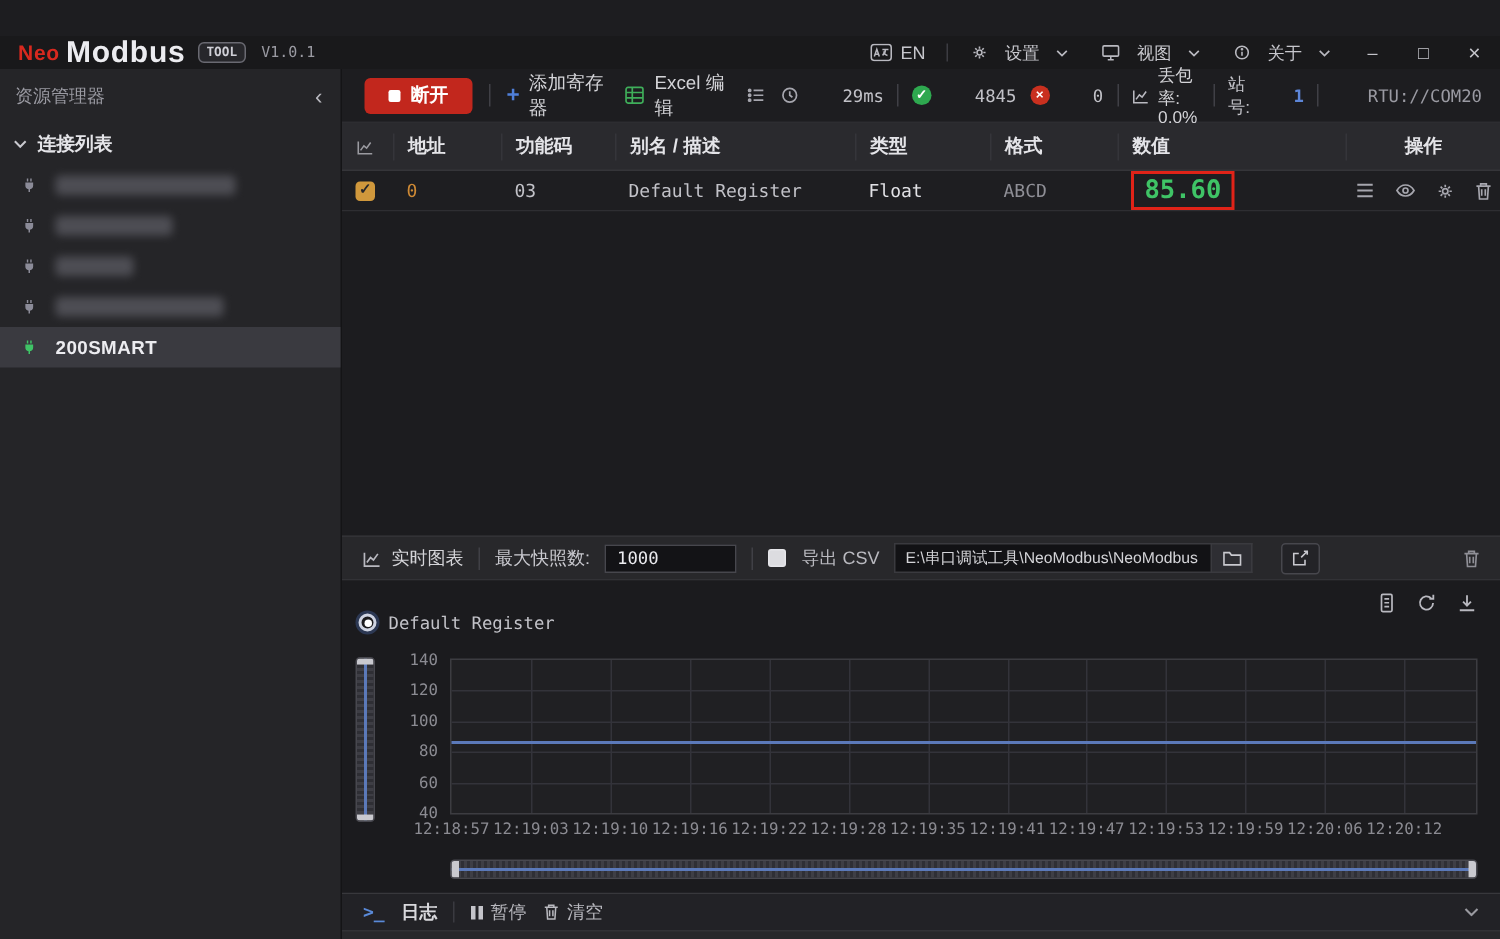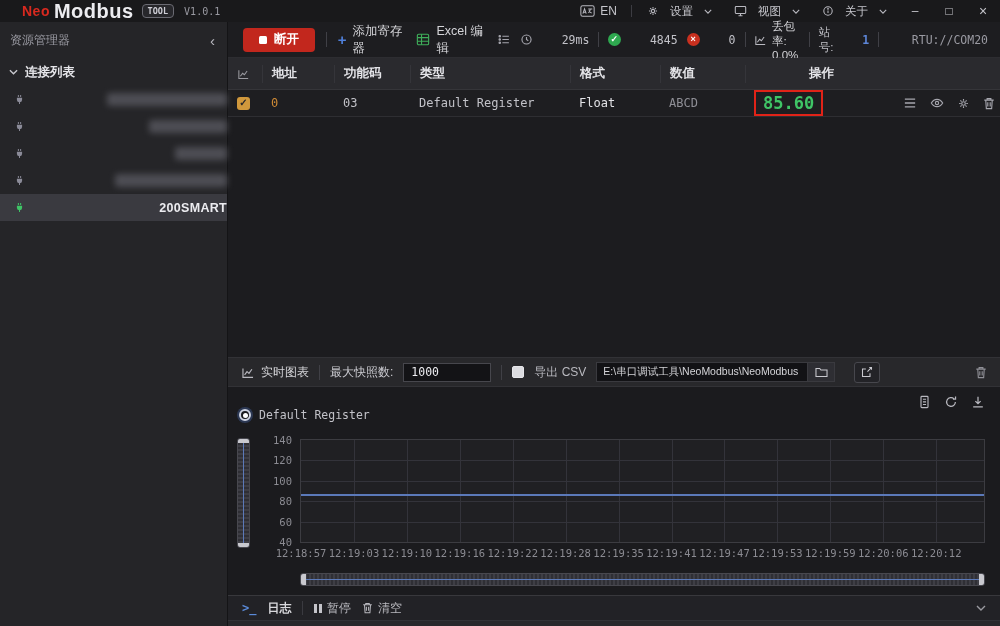--- a/index.html
+++ b/index.html
@@ -3,21 +3,21 @@
 <meta charset="utf-8">
 <style>
   * { box-sizing: border-box; margin: 0; padding: 0; }
   html,body { width:1000px; height:626px; overflow:hidden; }
   body { background:#1d1d20; color:#c9c9cf; font-family:"Liberation Sans",sans-serif; font-size:12px; }
   .mono { font-family:"DejaVu Sans Mono",monospace;margin-left:24px; }
   svg { display:block; }
   .app { display:flex; flex-direction:column; width:1000px; height:626px; }
 
   
-  .titlebar { height:22px; background:#19191b; display:flex; align-items:center; padding-left:22px; flex:0 0 22px; }
+  .titlebar { height:22px; background:#19191b; display:flex; align-items:center; padding-left:12px; flex:0 0 22px;margin-top:24px; }
   .logo-neo { color:#d8291f; font-weight:900; font-size:14px; letter-spacing:.5px; }
   .logo-modbus { color:#ececf0; font-weight:900; font-size:20px; margin-left:4px; letter-spacing:.5px; }
   .badge-tool { margin-left:8px; border:1px solid #6a6a72; border-radius:4px; background:#27272b; color:#cfcfd6; font-size:8.5px; font-weight:bold; padding:1px 5px; font-family:"DejaVu Sans Mono",monospace; }
   .tb-version { margin-left:10px; color:#9a9aa2; font-size:10px; }
   .titlebar-right { margin-left:auto; display:flex; align-items:center; height:100%; }
   .lang-item { display:flex; align-items:center; gap:5px; color:#c6c6cc; padding:0 10px; height:100%; }
   .tb-vsep { width:1px; height:12px; background:#3c3c42; margin:0 4px; }
   .menu-item { display:flex; align-items:center; gap:11px; color:#c6c6cc; padding:0 11px; height:100%; font-size:11.5px; }
   .menu-item svg, .lang-item svg { color:#b9b9c0; }
   .chev { color:#8a8a90; }
@@ -27,21 +27,21 @@
   
   .main-row { flex:1; display:flex; min-height:0; }
   .sidebar { width:228px; flex:0 0 228px; background:#252528; border-right:1px solid #141416; display:flex; flex-direction:column; }
   .content { flex:1; min-width:0; display:flex; flex-direction:column; background:#1d1d20; }
 
   
   .sb-header { height:36px; display:flex; align-items:center; justify-content:space-between; padding:0 12px 0 10px; color:#9a9aa2; }
   .sb-collapse { color:#b9b9c0; font-size:15px; }
   .sb-section { height:28px; display:flex; align-items:center; gap:7px; padding:0 9px; color:#e4e4e8; font-weight:bold; font-size:12.5px; }
   .sb-section svg { color:#c9c9cf; }
-  .sb-item { height:27px; display:flex; align-items:center; gap:11px; padding-left:13px;justify-content:space-between; }
+  .sb-item { height:27px; display:flex; align-items:center; gap:11px; padding-left:13px; }
   .sb-item .plug { color:#8b8b98; }
   .sb-item.selected { background:#3a3a40; }
   .sb-item.selected .plug { color:#3fc466; }
   .blurred-name { height:13px; border-radius:3px; background:#55555c; filter:blur(3px); opacity:.85; }
   .sb-label { color:#ececf0; font-weight:bold; font-size:12.5px; letter-spacing:.3px; }
 
   
   .toolbar { height:36px; flex:0 0 36px; display:flex; align-items:center; padding:0 12px 0 15px; gap:11px; border-bottom:1px solid #2d2d31; }
   .btn-disconnect { height:24px; width:82px; background:#c2271d; border-radius:4px; display:flex; align-items:center; justify-content:center; gap:7px; color:#ffffff; font-weight:bold; font-size:12.5px; }
   .stop-sq { width:8px; height:8px; background:#fff; border-radius:1.5px; }
@@ -325,20 +325,21 @@
 
       <div class="tbl-head">
         <div class="th">
           <svg width="13" height="12" viewBox="0 0 16 16" fill="none" stroke="currentColor" stroke-width="1.4">
             <path d="M1.8 3v11h12.4"></path>
               <path d="M3.8 11l3-4 2.4 2 3.6-5"></path>
           </svg>
         </div>
         <div class="th">地址</div>
         <div class="th">功能码</div>
+        <div class="th">别名 / 描述</div>
         <div class="th">类型</div>
         <div class="th">格式</div>
         <div class="th">数值</div>
         <div class="th ops">操作</div>
       </div>
 
       <div class="tbl-row">
         <div>
             <span class="checkbox">✓</span>
           </div>

